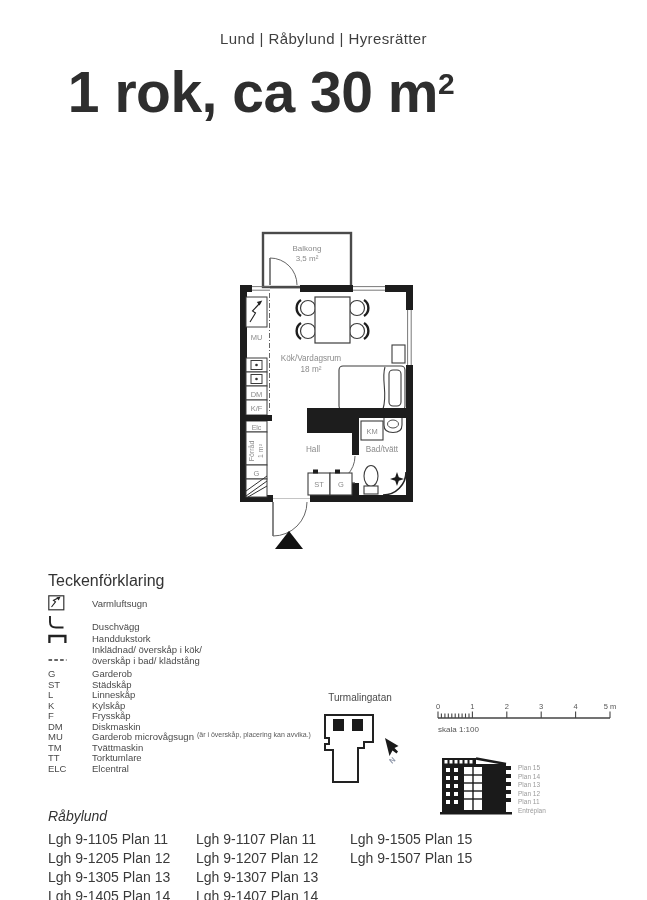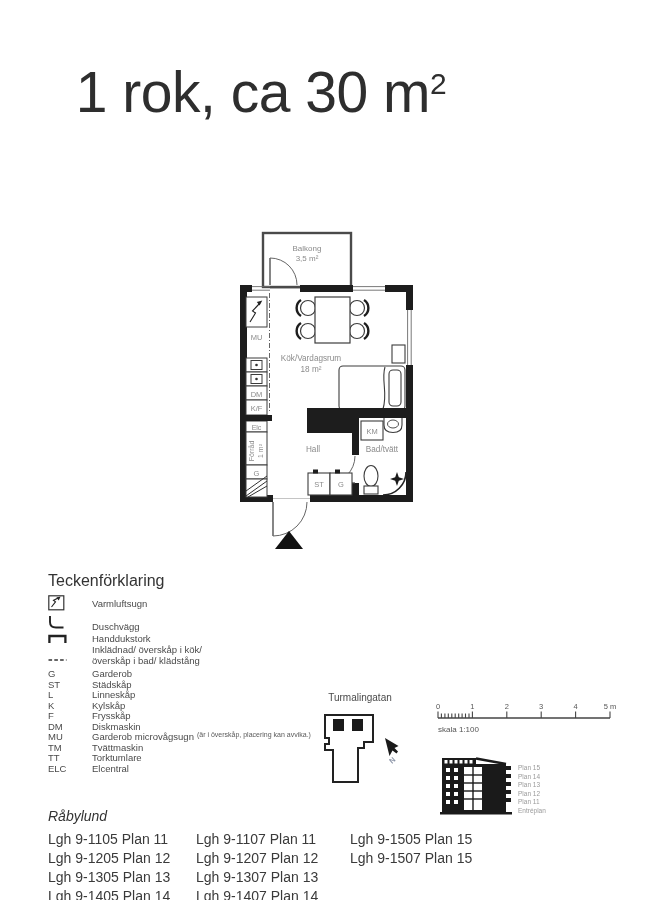--- a/index.html
+++ b/index.html
@@ -1,40 +1,41 @@
 <!DOCTYPE html>
 <html><head>
 <meta charset="utf-8">
 <style>
   html,body{margin:0;padding:0;background:#ffffff;}
   body{font-family:"Liberation Sans","DejaVu Sans",sans-serif;color:#383838;}
   .page{position:relative;width:647px;height:900px;background:#fff;overflow:hidden;}
   .hdr{position:absolute;top:30px;left:0;width:647px;text-align:center;
        font-size:15px;letter-spacing:.4px;color:#3f3f3f;}
   .title{position:absolute;top:64px;left:0;width:522px;text-align:center;
-       font-size:57px;font-weight:400;color:#2e2e2e;letter-spacing:-.5px;line-height:1;}
+       font-size:57px;font-weight:700;color:#2e2e2e;letter-spacing:-.5px;line-height:1;}
   .title sup{font-size:30px;vertical-align:18px;}
   svg{position:absolute;}
   svg text{font-family:"Liberation Sans","DejaVu Sans",sans-serif;}
   .legend{position:absolute;left:48px;top:572px;width:300px;}
   .legend h2{margin:0;font-size:16px;font-weight:500;color:#333;}
   .lrow{position:absolute;left:0;display:flex;font-size:9.5px;color:#4a4a4a;}
   .lrow .ab{width:44px;flex:0 0 44px;position:relative;}
   .lrow .note{font-size:7px;color:#5a5a5a;margin-left:3px;}
   .apts{position:absolute;left:48px;top:808px;width:560px;}
   .apts h3{margin:0;font-size:14px;font-weight:500;color:#333;font-style:italic;}
   .apt-col{position:absolute;top:22px;font-size:14px;line-height:19px;color:#3a3a3a;}
   .street{position:absolute;left:300px;top:692px;width:120px;text-align:center;
        font-size:10px;color:#4a4a4a;}
 </style>
 </head>
 <body>
 
 <div class="page">
 
+  <div class="hdr">Lund | Råbylund | Hyresrätter</div>
 
   <div class="title"><span>1 rok, ca 30 m</span><sup>2</sup></div>
 
   <svg style="left:225px;top:225px;" width="200" height="335" viewBox="0 0 200 335">
 
     <g>
       <rect x="38" y="8" width="88" height="54" fill="#fff" stroke="#4a4a4a" stroke-width="2.4"></rect>
       <text x="82" y="26" font-size="8" fill="#8b8b8b" text-anchor="middle">Balkong</text>
       <text x="82" y="36" font-size="8" fill="#8b8b8b" text-anchor="middle">3,5 m²</text>
       <line x1="45" y1="60" x2="45" y2="33" stroke="#444" stroke-width="1.3"></line>

